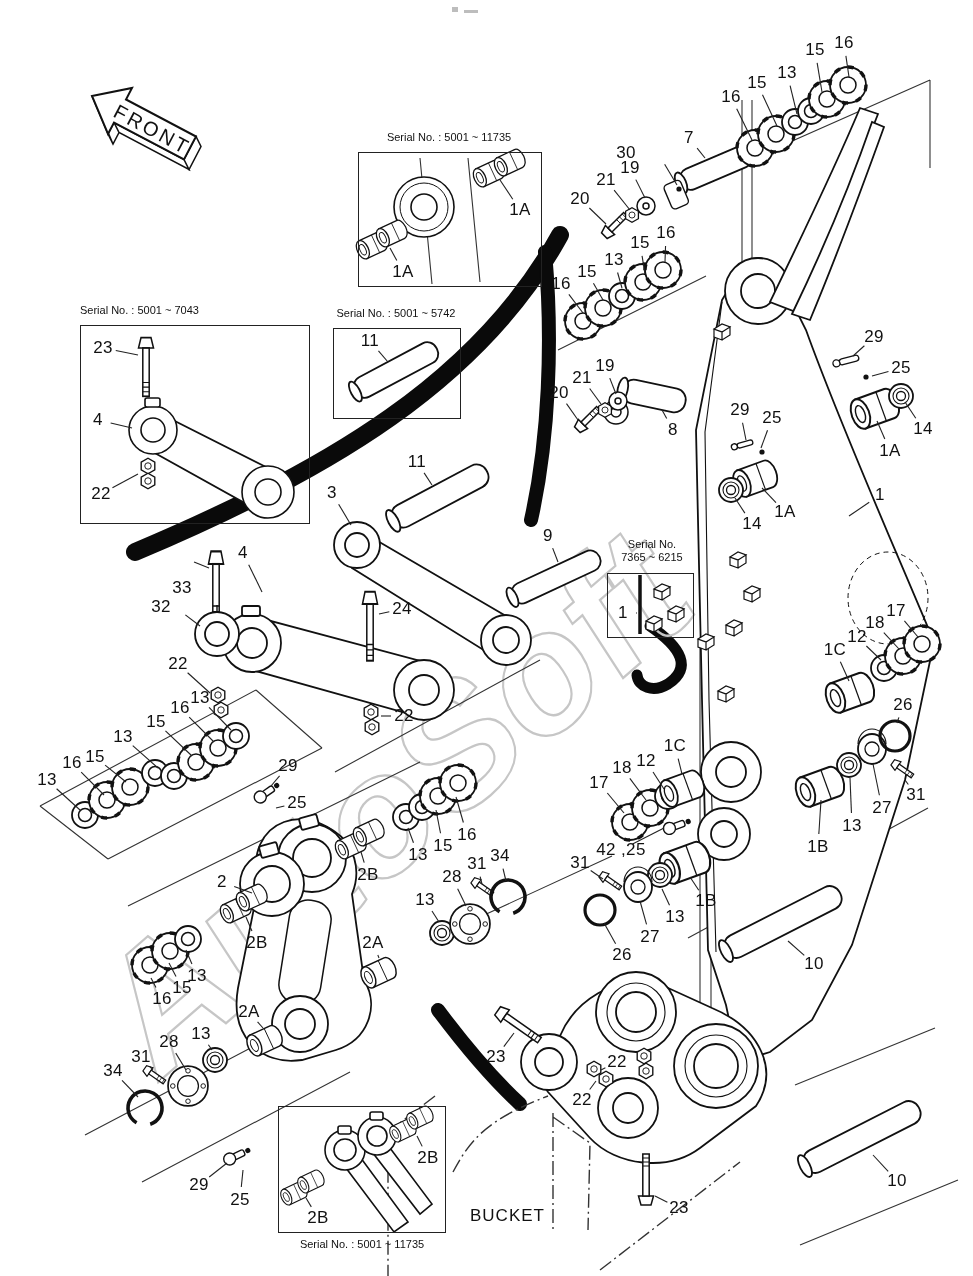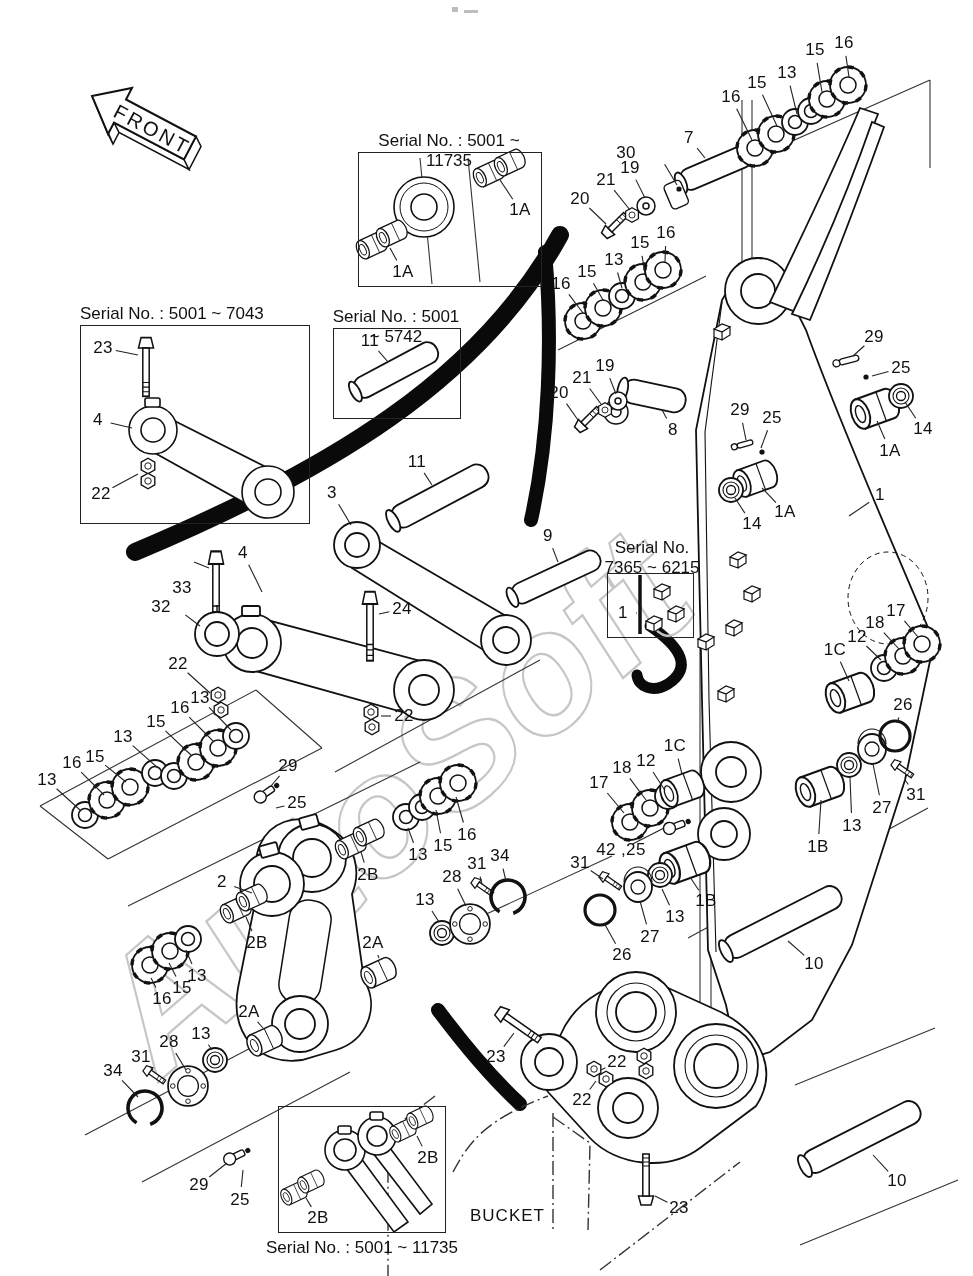--- a/index.html
+++ b/index.html
@@ -5,21 +5,21 @@
   html,body{margin:0;padding:0;background:#fff;}
   .stage{position:relative;width:973px;height:1276px;background:#fff;overflow:hidden;
          font-family:"Liberation Sans",sans-serif;color:#111;}
   .stage svg{position:absolute;left:0;top:0;}
   #leader-svg{z-index:4;pointer-events:none;}
   #leader-svg line{stroke:#222;stroke-width:1.1;}
   #callout-layer{position:absolute;left:0;top:0;width:100%;height:100%;z-index:5;pointer-events:none;}
   .callout{position:absolute;transform:translate(-50%,-50%);font-size:17px;letter-spacing:.4px;
            color:#111;white-space:nowrap;}
   .serial-box{position:absolute;border:1.6px solid #222;background:transparent;z-index:3;}
-  .serial-title{position:absolute;font-size:17px;color:#111;z-index:3;white-space:pre-line;}
+  .serial-title{position:absolute;font-size:11px;color:#111;z-index:3;white-space:pre-line;}
   .bucket-label{position:absolute;left:470px;top:1206px;font-size:17px;letter-spacing:1px;z-index:5;}
   .artifact{position:absolute;left:452px;top:7px;width:26px;height:6px;z-index:2;}
   .artifact i{position:absolute;background:#bdbdbd;}
 </style>
 </head>
 <body>
 
 <div class="stage">
 
   <span class="artifact">

